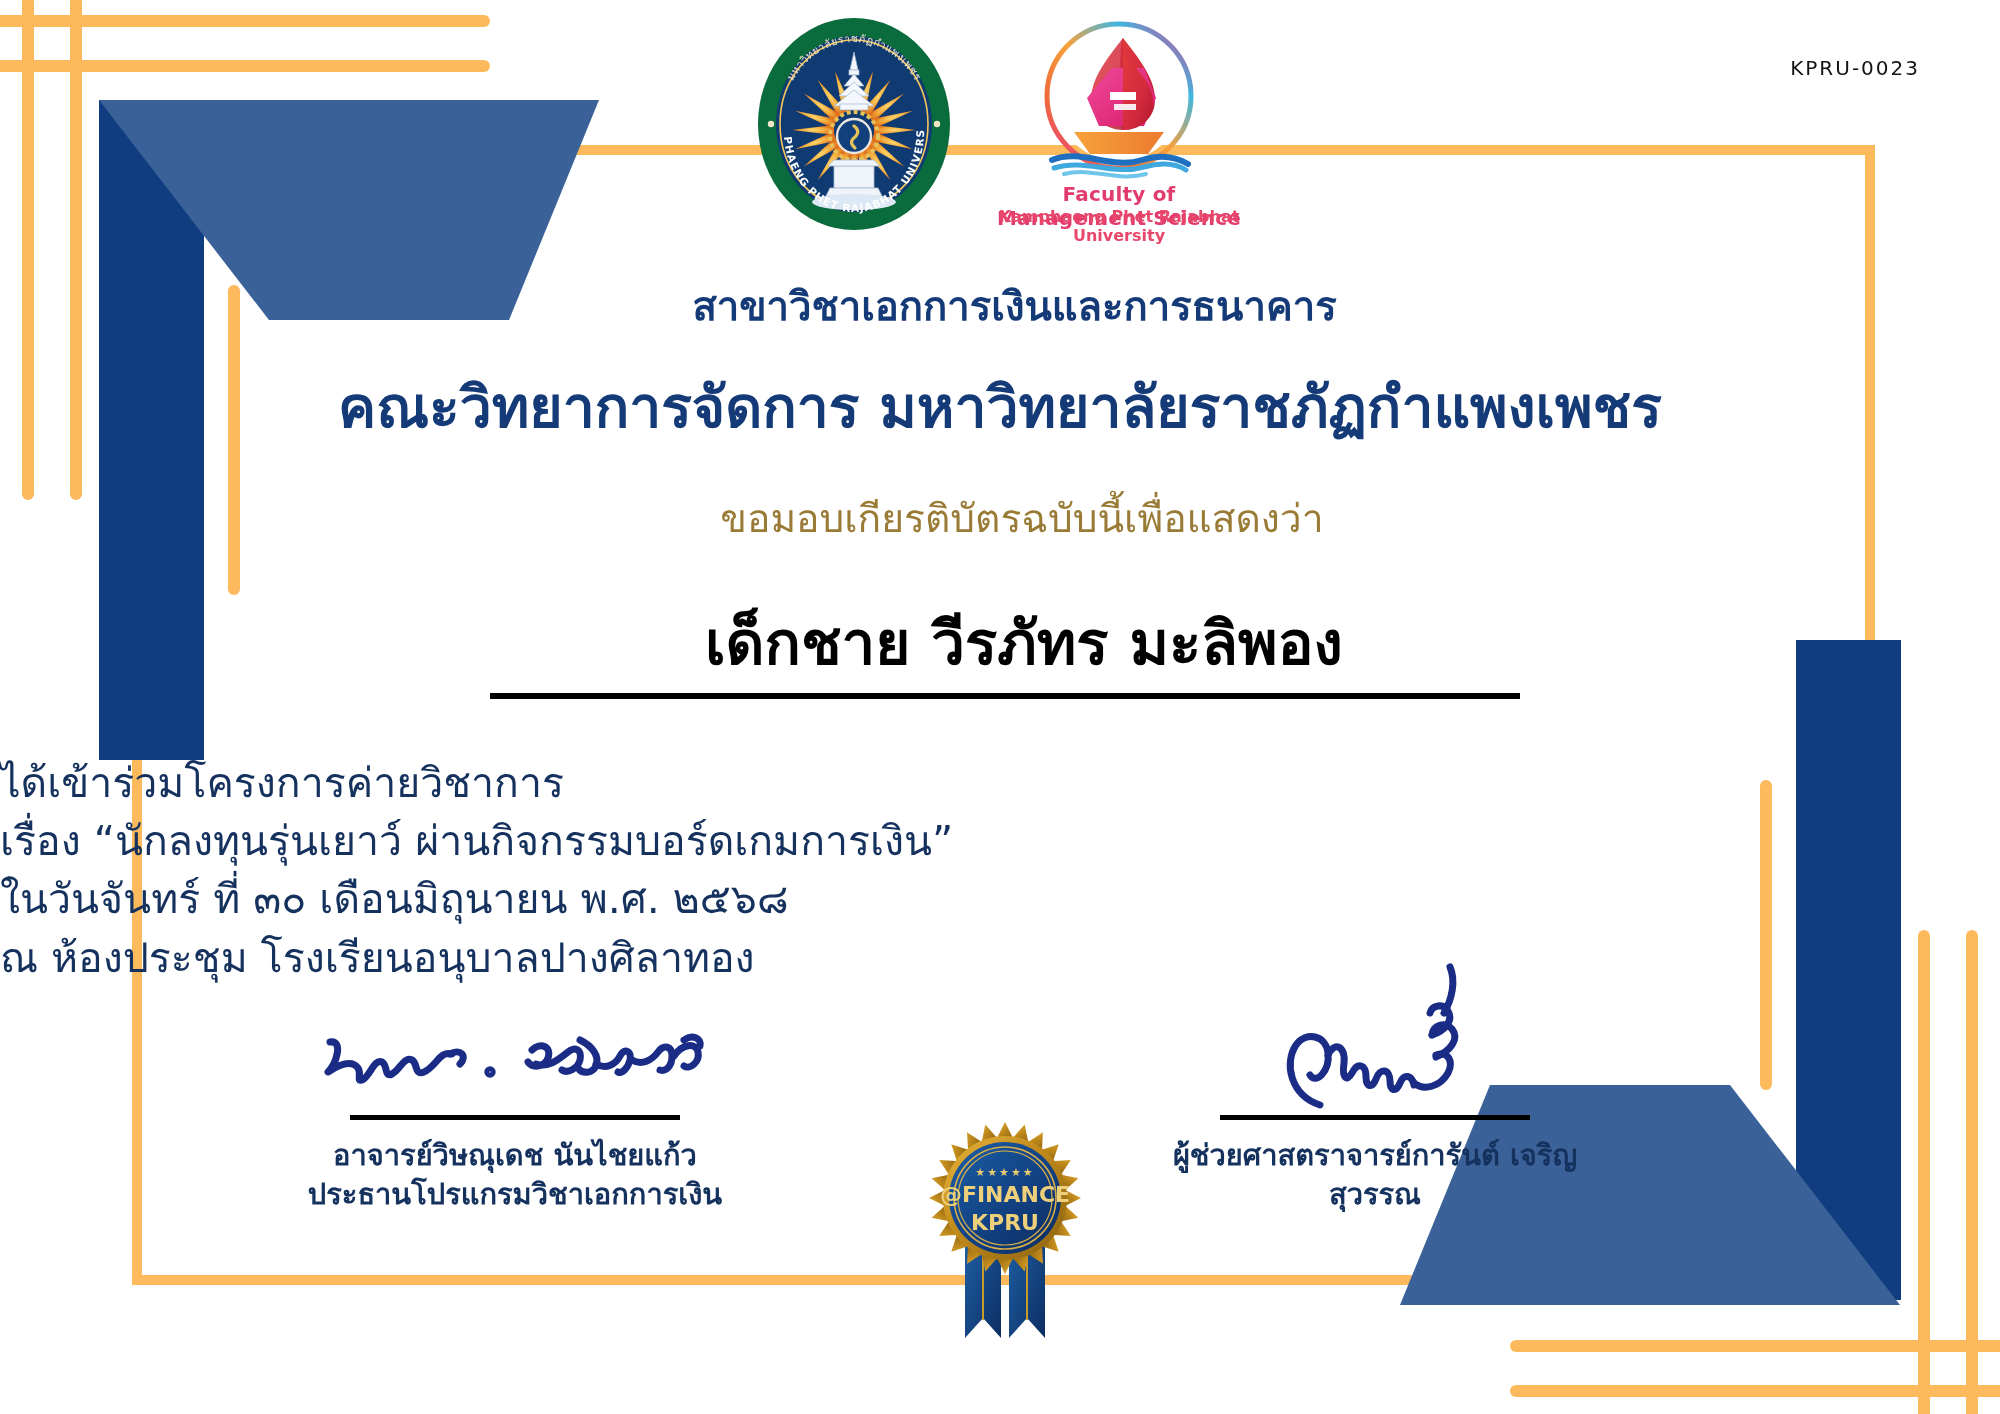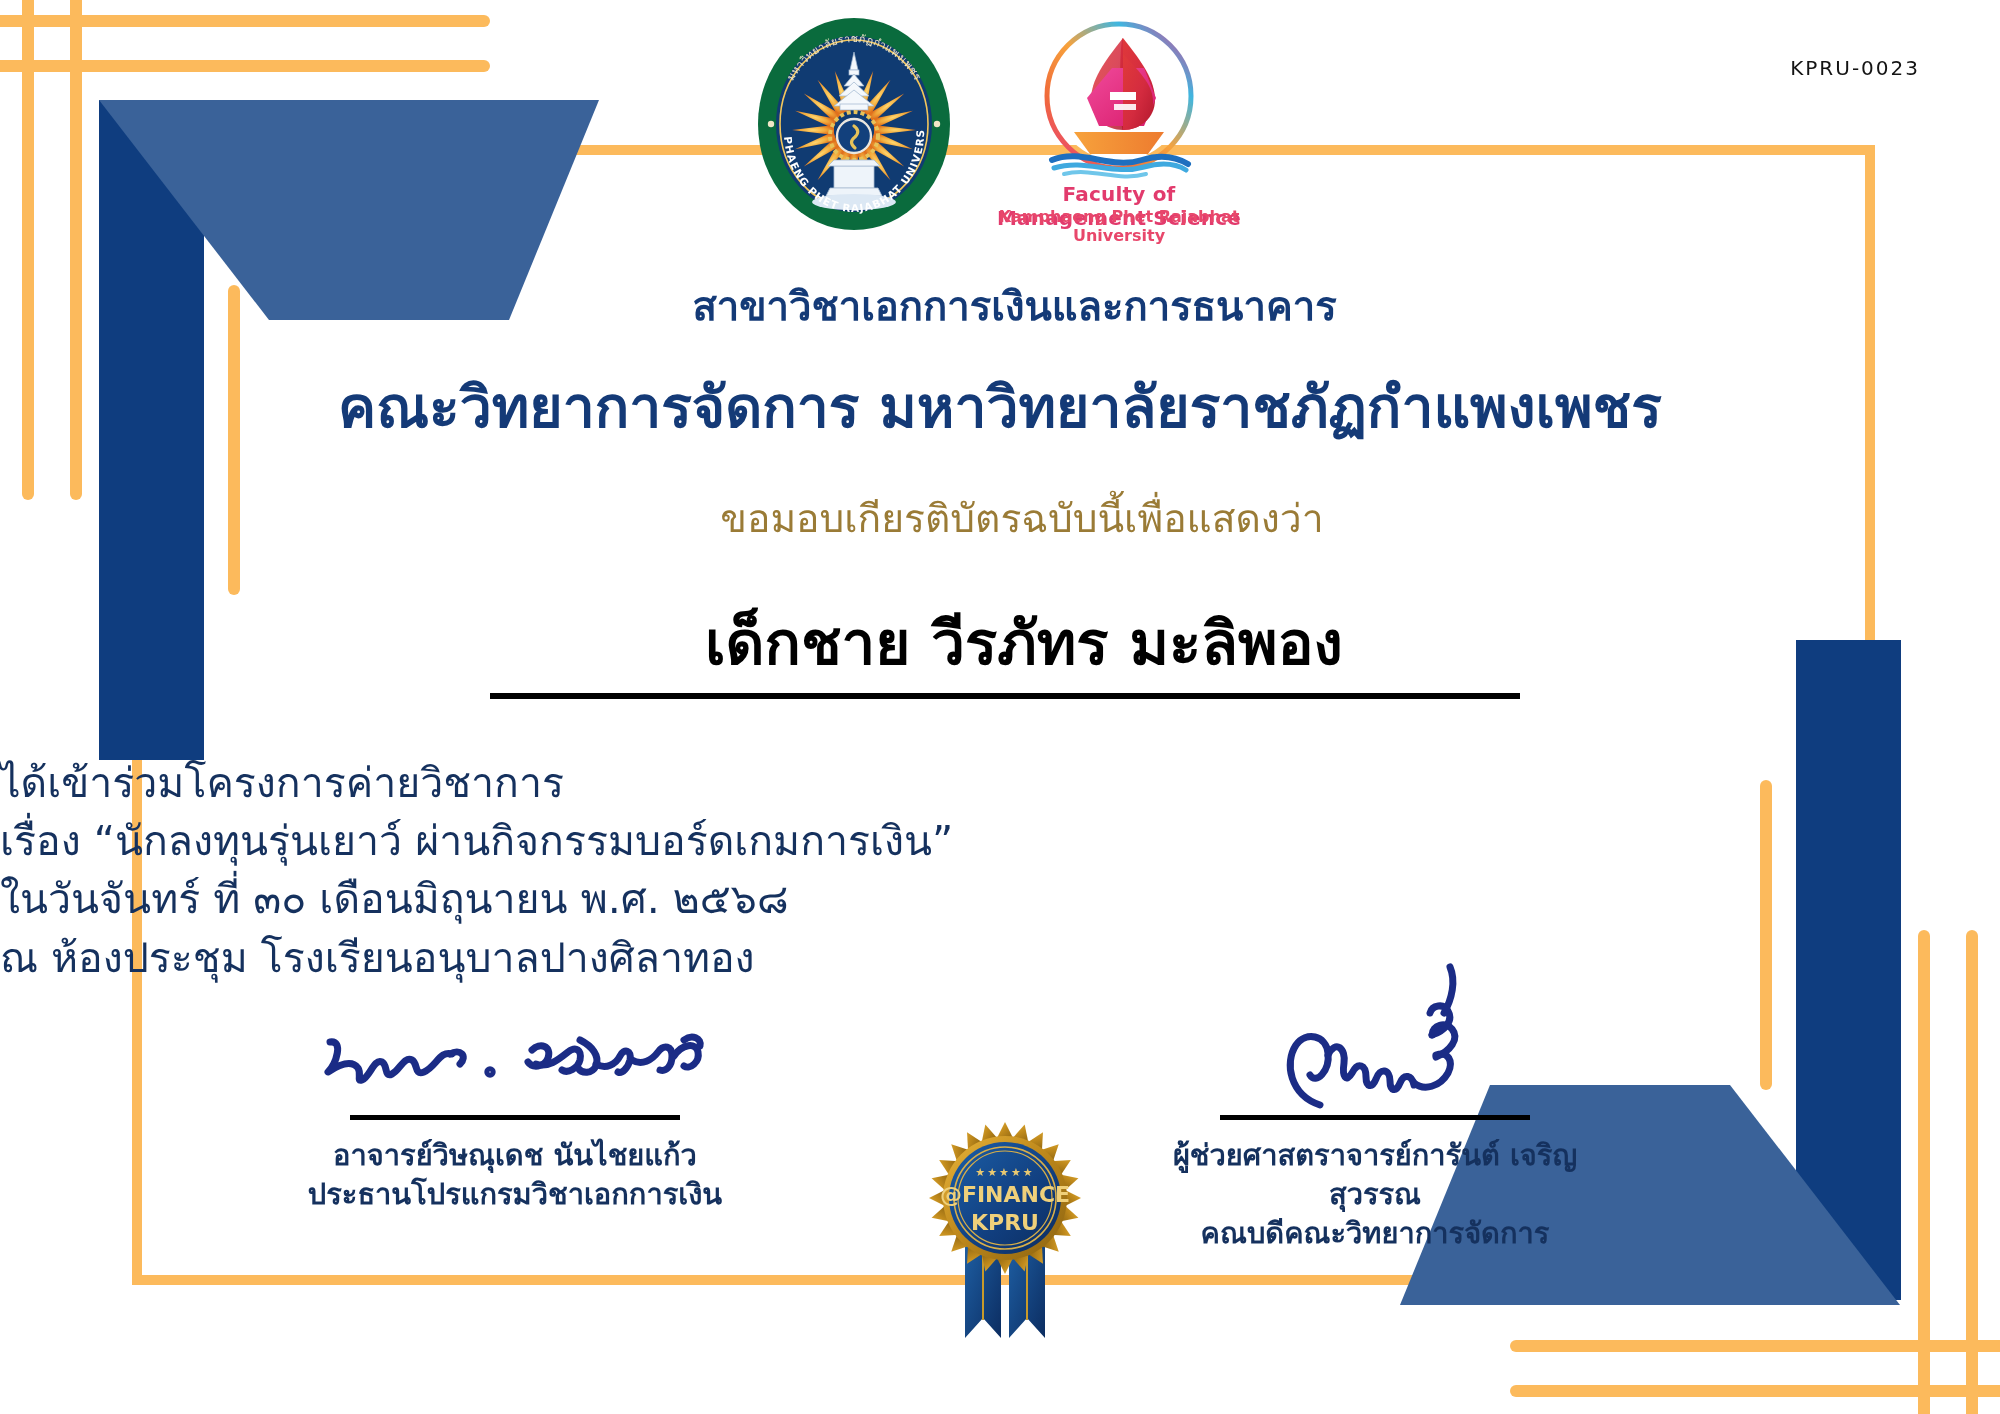--- a/index.html
+++ b/index.html
@@ -261,21 +261,20 @@
           <path d="M168 100 C176 84 186 94 184 108 C182 122 186 128 192 118 C198 106 206 110 206 122 C206 132 212 134 216 124 C220 112 230 114 230 126 C230 136 236 138 240 128 C244 118 252 120 254 130"></path>
           <path d="M254 128 C264 136 280 132 288 118 C294 106 288 96 276 100"></path>
           <path d="M276 102 C290 96 300 84 292 74 C286 66 272 70 272 80"></path>
           <path d="M272 80 C284 76 294 66 288 56 C284 48 272 50 270 58"></path>
           <path d="M284 58 C292 44 296 26 290 12"></path>
         </g>
       </svg>
     </div>
     <div class="sigrule"></div>
     <div class="signame">ผู้ช่วยศาสตราจารย์การันต์ เจริญสุวรรณ</div>
-    <div class="sigrole">คณบดีคณะวิทยาการจัดการ</div>
   </div>
 
   <div class="badge">
     <svg width="160" height="230" viewBox="0 0 160 230">
       <defs>
         <linearGradient id="goldG" x1="0%" y1="0%" x2="100%" y2="100%">
           <stop offset="0%" stop-color="#E8B43A"></stop>
           <stop offset="45%" stop-color="#C08A1C"></stop>
           <stop offset="100%" stop-color="#8A6210"></stop>
         </linearGradient>

